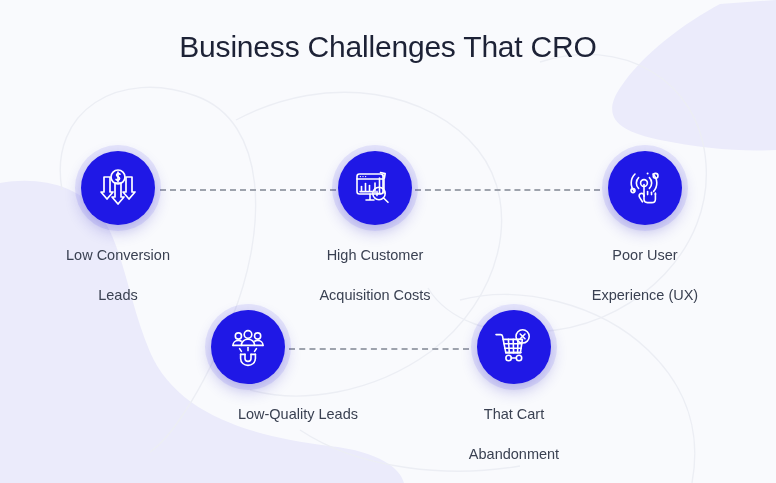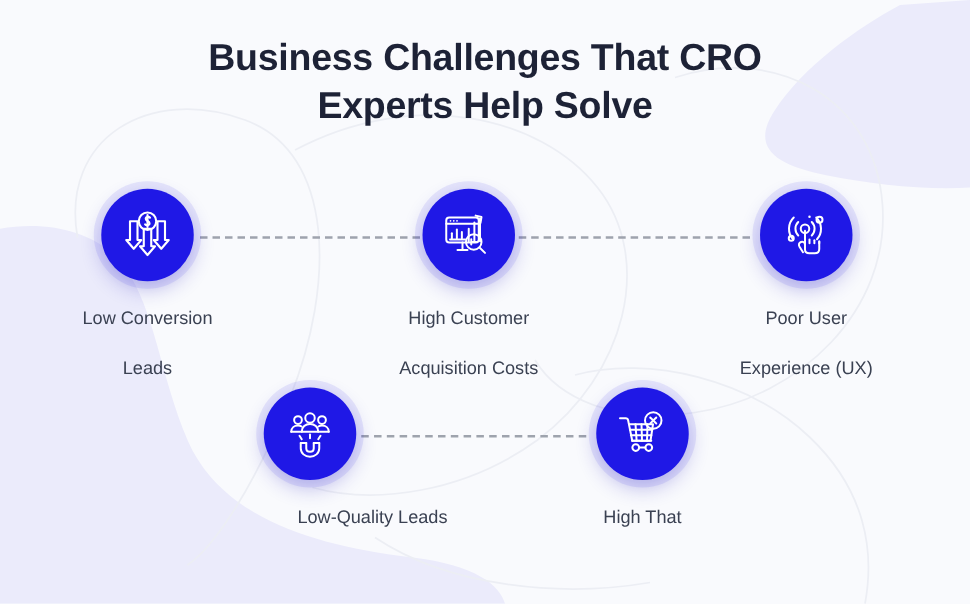--- a/index.html
+++ b/index.html
@@ -30,21 +30,21 @@
     pointer-events: none;
   }
   .title {
     position: absolute;
     left: 0;
     top: 28px;
     width: 776px;
     text-align: center;
     font-size: 30px;
     line-height: 38px;
-    font-weight: bold;
+    font-weight: normal;
     color: #1d2236;
     letter-spacing: -0.2px;
   }
   .title .line {
     display: block;
   }
   .node {
     position: absolute;
     width: 220px;
     text-align: center;
@@ -98,21 +98,20 @@
       <path d="M 62 190 C 48 110 120 68 196 96 C 268 122 268 228 232 318 C 200 398 168 440 150 452"></path>
       <path d="M 236 120 C 330 70 432 92 478 150 C 524 208 500 300 430 352 C 372 394 300 404 250 390"></path>
       <path d="M 540 62 C 620 36 700 78 706 164 C 712 248 640 318 556 330 C 492 340 446 318 428 288"></path>
       <path d="M 460 300 C 520 284 600 304 648 350 C 692 392 700 440 692 483"></path>
       <path d="M 300 430 C 360 470 450 478 520 466"></path>
     </g>
   </svg>
 
   <div class="title">
     <span class="line">Business Challenges That CRO</span>
-    <span class="line">Experts Help Solve</span>
   </div>
 
   <div class="dashline" style="left:160px; top:189px; width:176px;"></div>
   <div class="dashline" style="left:415px; top:189px; width:185px;"></div>
   <div class="dashline" style="left:289px; top:348px; width:180px;"></div>
 
   <div class="node" style="left:8px; top:151px;">
     <div class="badge">
       <span>
         <svg width="44" height="44" viewBox="0 0 44 44" fill="none" stroke="#ffffff" stroke-width="1.7" stroke-linecap="round" stroke-linejoin="round">
@@ -231,17 +230,18 @@
           <circle cx="16.6" cy="33" r="2.7"></circle>
           <circle cx="27" cy="33" r="2.7"></circle>
           <path d="M19.3 33 L24.3 33"></path>
           <circle cx="30.6" cy="11.4" r="6.6"></circle>
           <path d="M28.2 9 L33 13.8"></path>
           <path d="M33 9 L28.2 13.8"></path>
         </svg>
       </span>
     </div>
     <div class="node-label">
-      <span class="l">High That</span>
+      <span class="l">That Cart</span>
+      <span class="l">Abandonment</span>
     </div>
   </div>
 
 </div>
 
 </body></html>

